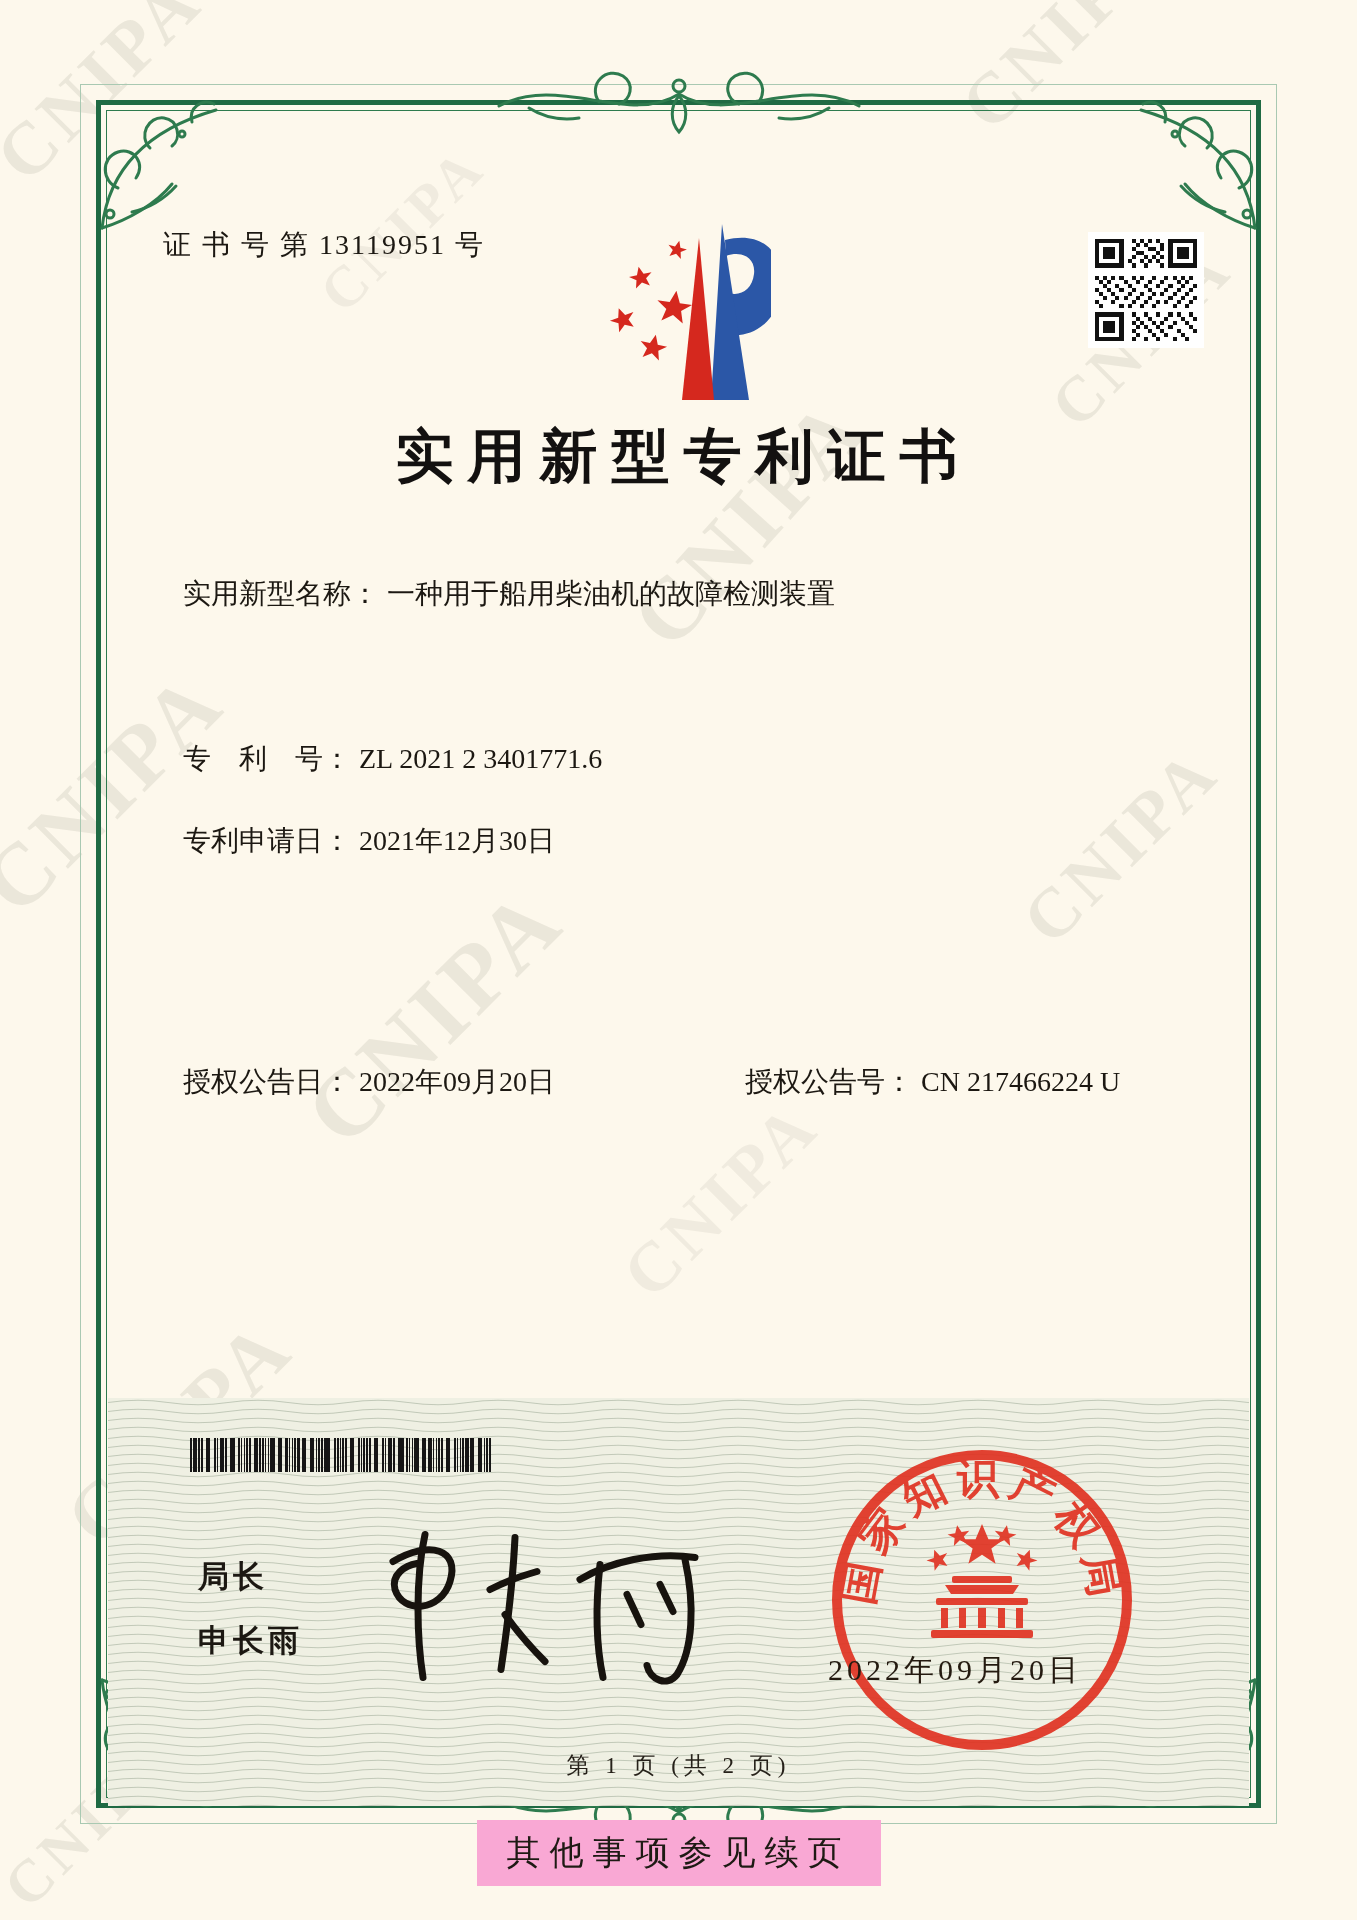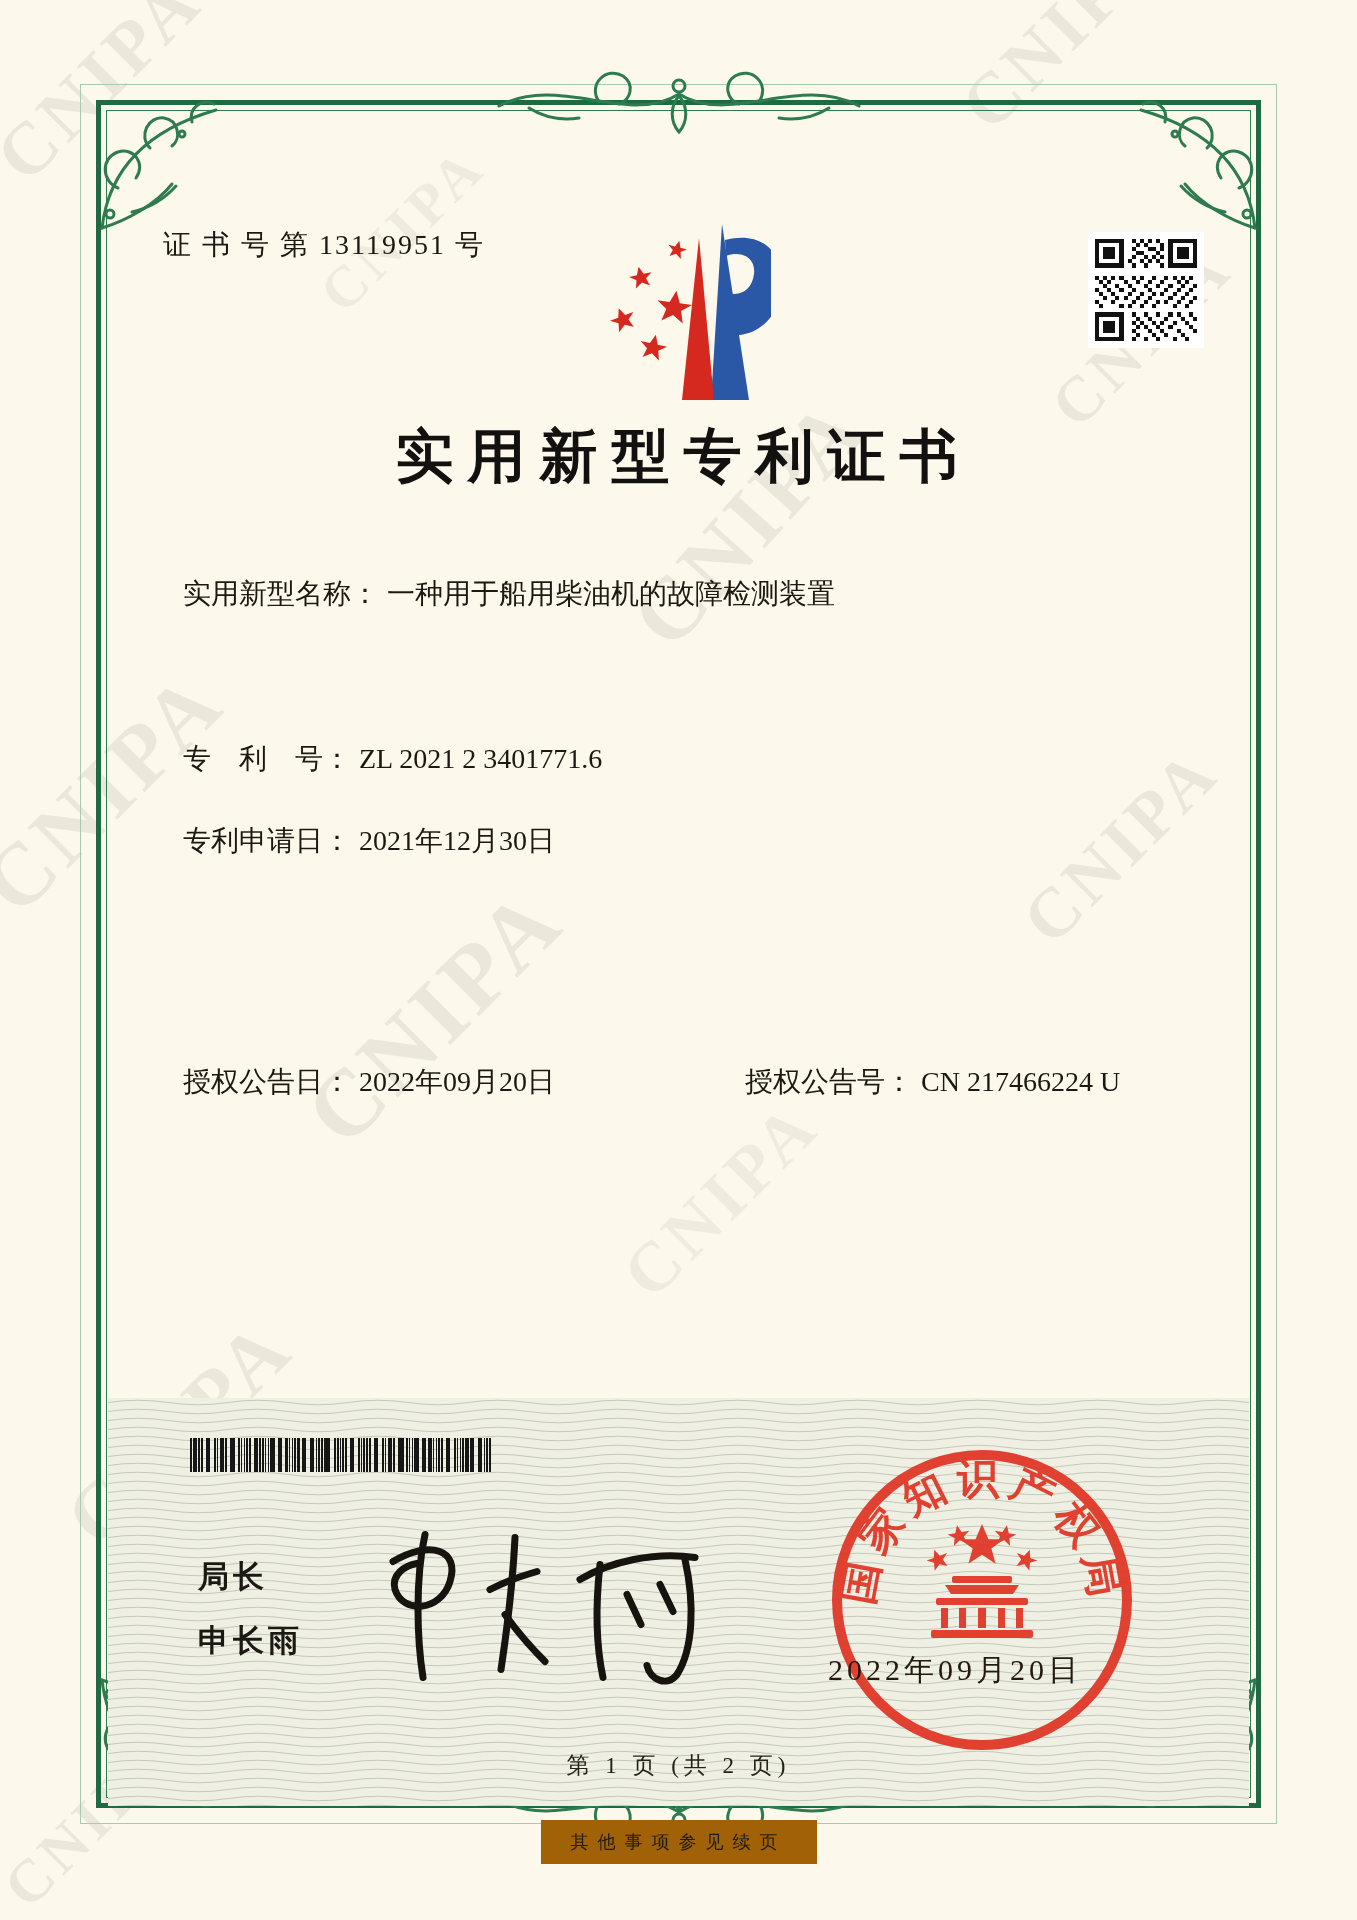--- a/index.html
+++ b/index.html
@@ -79,21 +79,21 @@
                   font-family:"Liberation Sans", sans-serif; letter-spacing:4px; }
   .signature { position:absolute; left:355px; top:1518px; width:400px; height:178px; }
 
   .seal { position:absolute; left:820px; top:1438px; width:324px; height:324px; }
   .seal-date { position:absolute; left:828px; top:1650px; font-size:30px; letter-spacing:4px;
                color:#241a10; white-space:nowrap; }
 
   .page-indicator { position:absolute; left:0; right:0; top:1750px; text-align:center;
                     font-size:23px; letter-spacing:5px; color:#26211a; }
   .continuation { position:absolute; left:50%; transform:translateX(-50%); top:1820px;
-                  background:#a16207; padding:10px 30px; font-size:18px; letter-spacing:9px;
+                  background:#f9a8d4; padding:10px 30px; font-size:34px; letter-spacing:9px;
                   color:#1e1a14; white-space:nowrap; }
 </style>
 </head>
 <body>
 
 <div class="page">
 
   <div>
     <span class="wm wm1">CNIPA</span>
     <span class="wm wm2">CNIPA</span>

